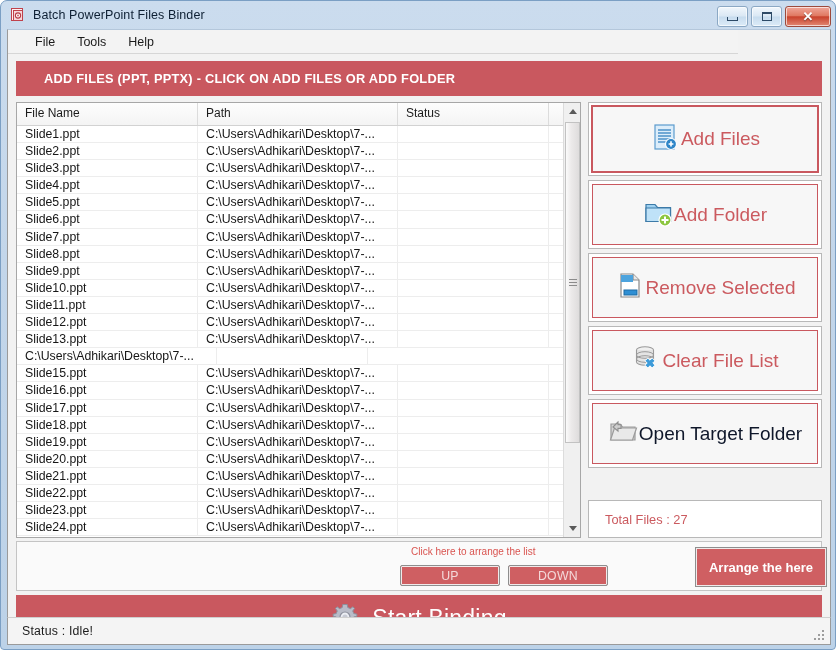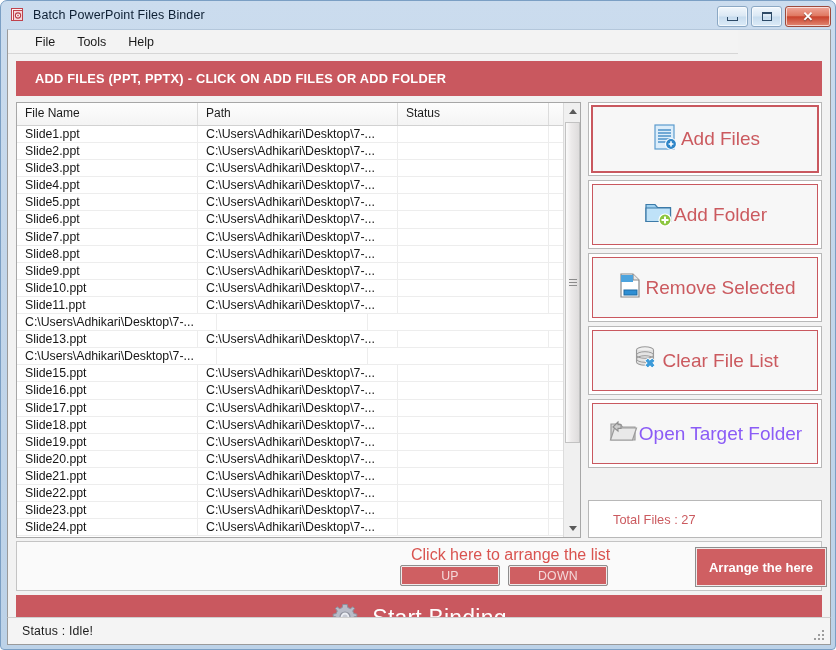--- a/index.html
+++ b/index.html
@@ -118,21 +118,21 @@
 
   
   #banner {
     position: absolute;
     left: 8px; top: 31px;
     width: 806px; height: 35px;
     background: #c9585f;
     box-sizing: border-box;
     display: flex;
     align-items: center;
-    padding-left: 19px;
+    padding-left: 28px;
   }
   #banner-text {
     color: #ffffff;
     font-size: 12.8px;
     font-weight: bold;
     letter-spacing: .25px;
   }
 
   
   #filelist {
@@ -260,52 +260,52 @@
     align-items: center;
     justify-content: center;
     cursor: default;
   }
   .act-outer.focused .act-btn { border: 2px solid #c9585f; }
   .act-label {
     font-size: 19px;
     color: #cb5a5f;
     white-space: nowrap;
   }
-  .act-label.dark { color: #8b5cf6; }
+  .act-label.dark { color: #0f172a; }
   .act-icon { flex: 0 0 auto; position: relative; }
 
   #totalbox {
     position: absolute;
     left: 0; top: 398px;
     width: 234px; height: 38px;
     background: #ffffff;
     border: 1px solid #b8b8b8;
     box-sizing: border-box;
     display: flex;
     align-items: center;
-    padding-left: 24px;
+    padding-left: 16px;
   }
   #total-text {
     font-size: 12.8px;
     color: #cb5a5f;
   }
 
   
   #arrange-strip {
     position: absolute;
     left: 8px; top: 511px;
     width: 806px; height: 50px;
     background: #fafafa;
     border: 1px solid #c4c4c4;
     box-sizing: border-box;
   }
   #arrange-hint {
     position: absolute;
     left: 394px; top: 4px;
-    font-size: 16px;
+    font-size: 10px;
     color: #d9534f;
     white-space: nowrap;
   }
   .nav-btn {
     position: absolute;
     top: 23px;
     width: 100px; height: 21px;
     border: 1px solid #8e8e8e;
     border-radius: 2px;
     background: #cf5f62;
@@ -495,20 +495,21 @@
             <div class="lv-cell c-status"></div>
             <div class="lv-cell c-extra"></div>
           </div>
           <div class="lv-row">
             <div class="lv-cell c-name">Slide11.ppt</div>
             <div class="lv-cell c-path">C:\Users\Adhikari\Desktop\7-...</div>
             <div class="lv-cell c-status"></div>
             <div class="lv-cell c-extra"></div>
           </div>
           <div class="lv-row">
+            <div class="lv-cell c-name">Slide12.ppt</div>
             <div class="lv-cell c-path">C:\Users\Adhikari\Desktop\7-...</div>
             <div class="lv-cell c-status"></div>
             <div class="lv-cell c-extra"></div>
           </div>
           <div class="lv-row">
             <div class="lv-cell c-name">Slide13.ppt</div>
             <div class="lv-cell c-path">C:\Users\Adhikari\Desktop\7-...</div>
             <div class="lv-cell c-status"></div>
             <div class="lv-cell c-extra"></div>
           </div>

